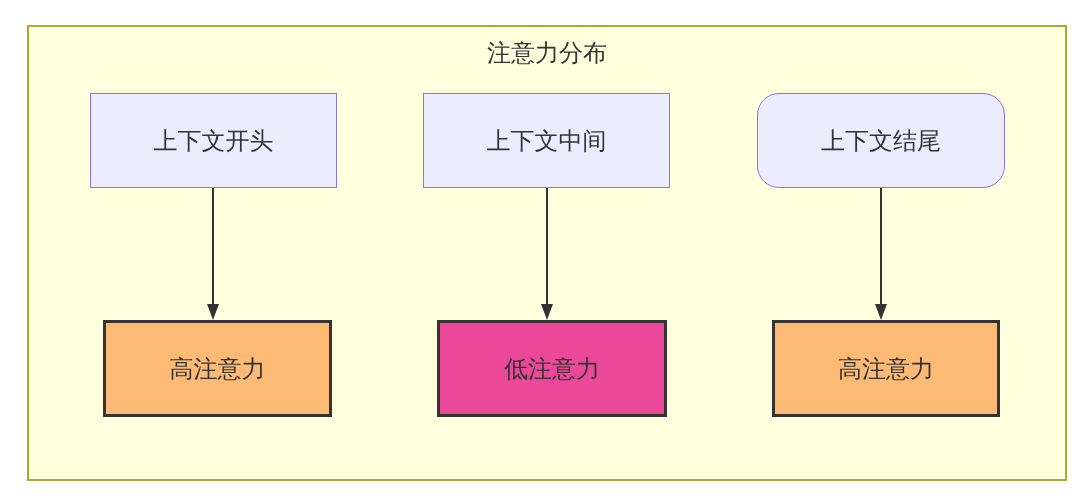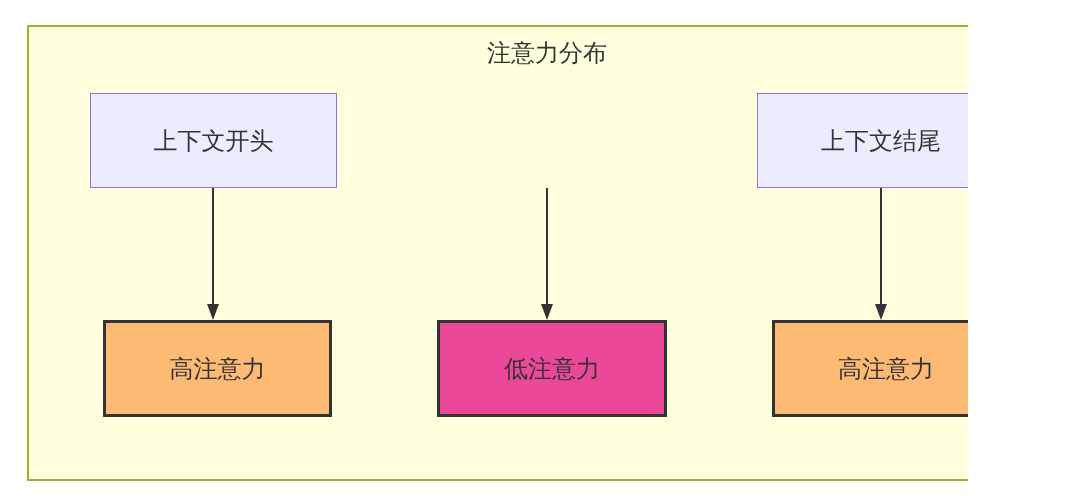--- a/index.html
+++ b/index.html
@@ -3,21 +3,21 @@
 <meta charset="utf-8">
 <style>
   html, body {
     margin: 0;
     padding: 0;
     background: #ffffff;
     font-family: "DejaVu Sans", "Liberation Sans", sans-serif;
   }
   .stage {
     position: relative;
-    width: 968px;
+    width: 1080px;
     height: 496px;
     background: #ffffff;
     overflow: hidden;
   }
   .diagram-container {
     position: absolute;
     left: 27px;
     top: 25px;
     width: 1040px;
     height: 456px;
@@ -53,21 +53,21 @@
   .node-result {
     border: 3px solid #333333;
     top: 293px;
     height: 97px;
   }
   .node-high { background: #fdba74; }
   .node-low  { background: #ec4899; }
 
   .ctx-start  { left: 61px;  width: 247px; }
   .ctx-middle { left: 394px; width: 247px; }
-  .ctx-end    { left: 728px; width: 248px; }
+  .ctx-end    { left: 728px; width: 248px; border-radius: 22px; }
 
   .res-1 { left: 74px;  width: 229px; }
   .res-2 { left: 408px; width: 230px; }
   .res-3 { left: 743px; width: 228px; }
 
   .edge-arrow {
     position: absolute;
     top: 161px;
     width: 16px;
     height: 132px;
@@ -81,20 +81,23 @@
 
 <div class="stage">
   <div class="diagram-container">
 
     <div class="diagram-title">注意力分布</div>
 
     <div class="node node-context ctx-start">
       <span>上下文开头</span>
     </div>
 
+    <div class="node node-context ctx-middle">
+      <span>上下文中间</span>
+    </div>
 
     <div class="node node-context ctx-end">
       <span>上下文结尾</span>
     </div>
 
     <svg class="edge-arrow arrow-1" viewBox="0 0 16 132">
       <line x1="8" y1="0" x2="8" y2="120" stroke="#333333" stroke-width="2"></line>
       <polygon points="2,116 14,116 8,132" fill="#333333"></polygon>
     </svg>
 

